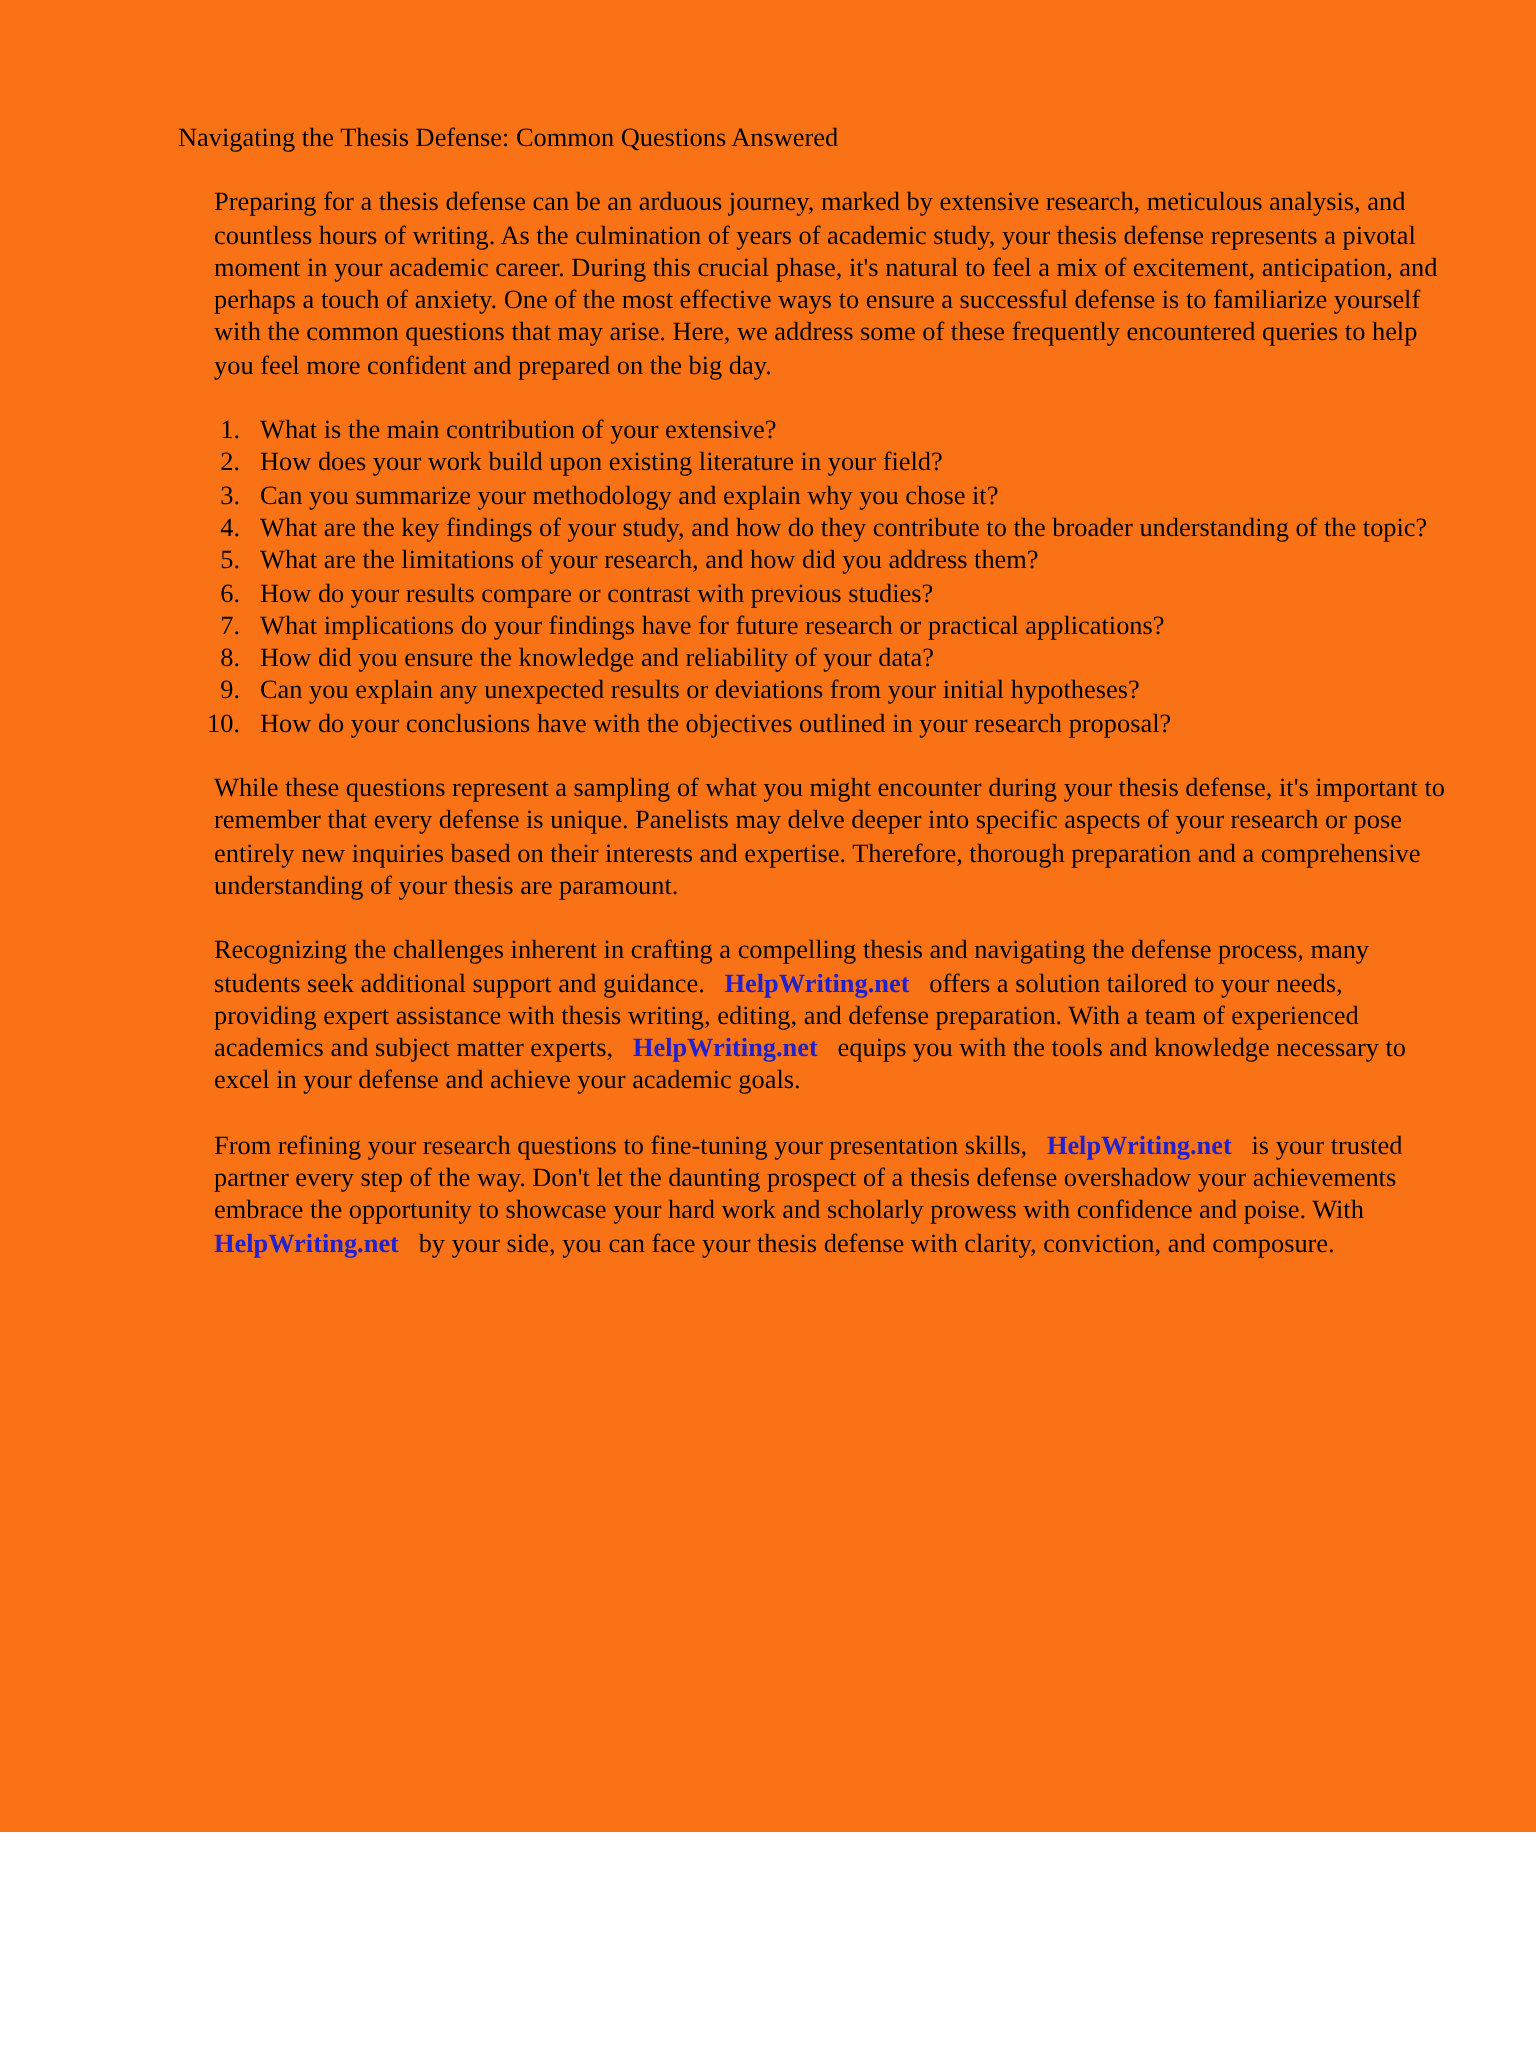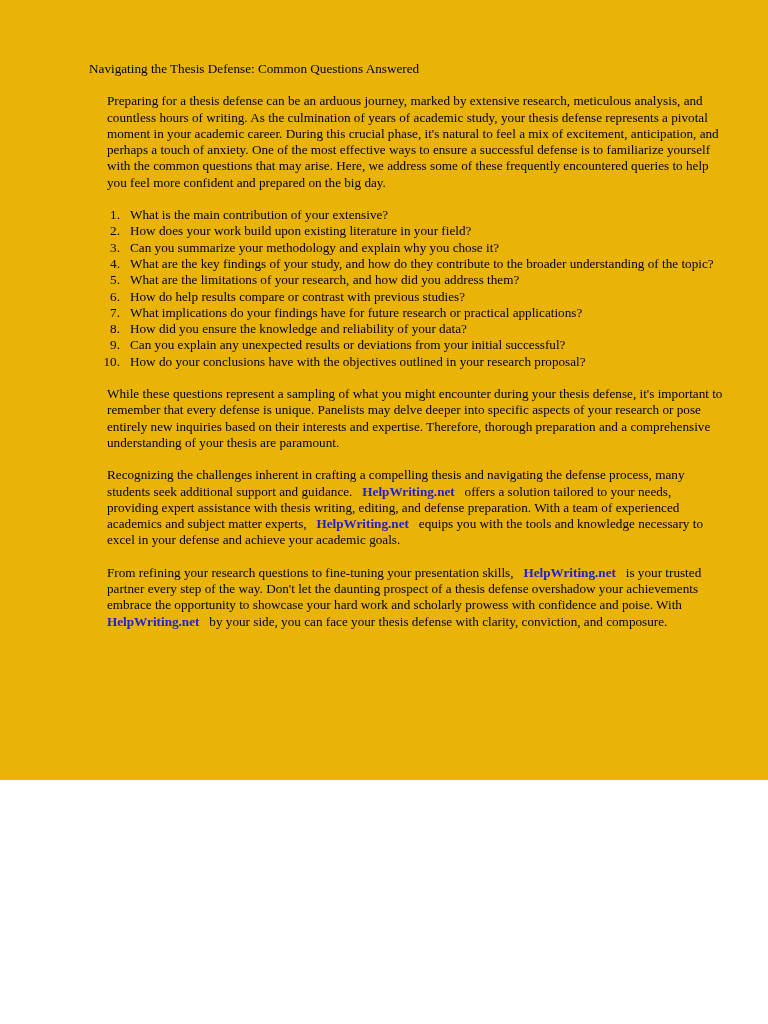--- a/index.html
+++ b/index.html
@@ -12,22 +12,22 @@
     width: 768px;
     height: 1024px;
     overflow: hidden;
     font-family: "Liberation Serif", "DejaVu Serif", serif;
     color: #000000;
     -webkit-font-smoothing: antialiased;
   }
   .page {
     position: relative;
     width: 768px;
-    height: 780px;
-    background: #eab308;
+    height: 916px;
+    background: #f97316;
     box-sizing: border-box;
   }
   .content {
     position: absolute;
     left: 89px;
     top: 61px;
     width: 636px;
   }
   .doc-title {
     font-size: 13.2px;
@@ -89,24 +89,24 @@
     <div class="doc-title">Navigating the Thesis Defense: Common Questions Answered</div>
 
     <p class="para">Preparing for a thesis defense can be an arduous journey, marked by extensive research, meticulous analysis, and countless hours of writing. As the culmination of years of academic study, your thesis defense represents a pivotal moment in your academic career. During this crucial phase, it's natural to feel a mix of excitement, anticipation, and perhaps a touch of anxiety. One of the most effective ways to ensure a successful defense is to familiarize yourself with the common questions that may arise. Here, we address some of these frequently encountered queries to help you feel more confident and prepared on the big day.</p>
 
     <ol class="qlist">
       <li><span>What is the main contribution of your extensive?</span></li>
       <li><span>How does your work build upon existing literature in your field?</span></li>
       <li><span>Can you summarize your methodology and explain why you chose it?</span></li>
       <li><span>What are the key findings of your study, and how do they contribute to the broader understanding of the topic?</span></li>
       <li><span>What are the limitations of your research, and how did you address them?</span></li>
-      <li><span>How do help results compare or contrast with previous studies?</span></li>
+      <li><span>How do your results compare or contrast with previous studies?</span></li>
       <li><span>What implications do your findings have for future research or practical applications?</span></li>
       <li><span>How did you ensure the knowledge and reliability of your data?</span></li>
-      <li><span>Can you explain any unexpected results or deviations from your initial successful?</span></li>
+      <li><span>Can you explain any unexpected results or deviations from your initial hypotheses?</span></li>
       <li><span>How do your conclusions have with the objectives outlined in your research proposal?</span></li>
     </ol>
 
     <p class="para">While these questions represent a sampling of what you might encounter during your thesis defense, it's important to remember that every defense is unique. Panelists may delve deeper into specific aspects of your research or pose entirely new inquiries based on their interests and expertise. Therefore, thorough preparation and a comprehensive understanding of your thesis are paramount.</p>
 
     <p class="para"><span>Recognizing the challenges inherent in crafting a compelling thesis and navigating the defense process, many students seek additional support and guidance.   </span><a class="ext-link" href="#">HelpWriting.net</a><span>   offers a solution tailored to your needs, providing expert assistance with thesis writing, editing, and defense preparation. With a team of experienced academics and subject matter experts,   </span><a class="ext-link" href="#">HelpWriting.net</a><span>   equips you with the tools and knowledge necessary to excel in your defense and achieve your academic goals.</span></p>
 
     <p class="para last"><span>From refining your research questions to fine-tuning your presentation skills,   </span><a class="ext-link" href="#">HelpWriting.net</a><span>   is your trusted partner every step of the way. Don't let the daunting prospect of a thesis defense overshadow your achievements   embrace the opportunity to showcase your hard work and scholarly prowess with confidence and poise. With   </span><a class="ext-link" href="#">HelpWriting.net</a><span>   by your side, you can face your thesis defense with clarity, conviction, and composure.</span></p>
 
   </div>

